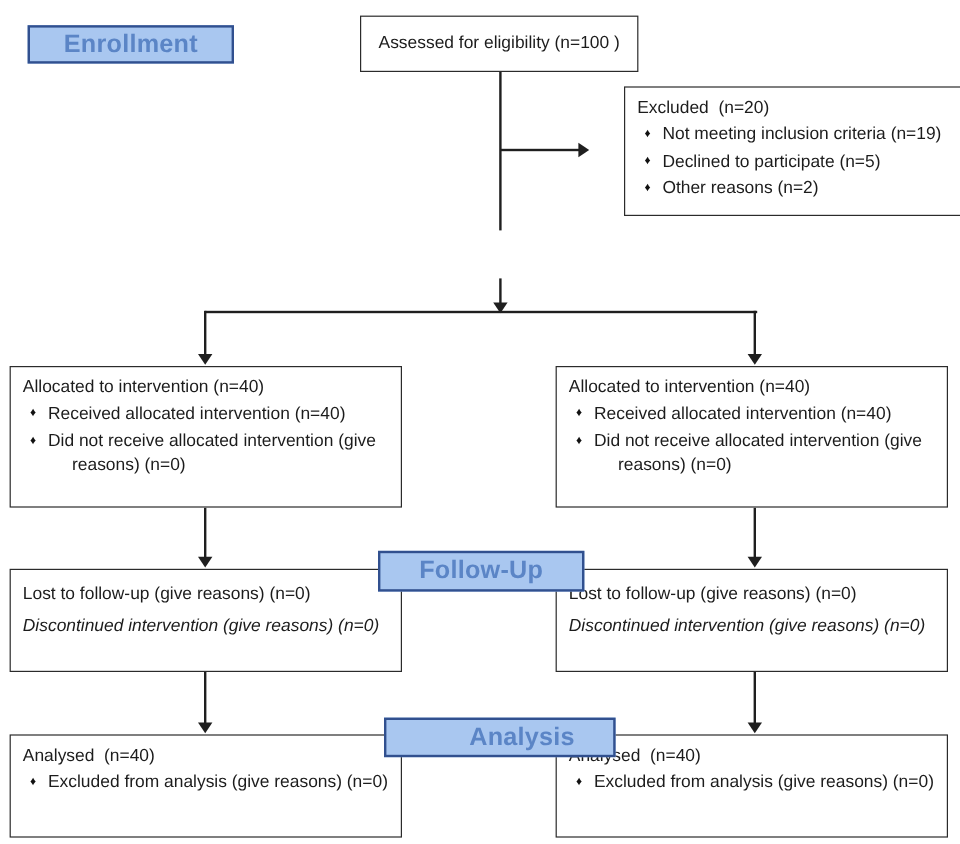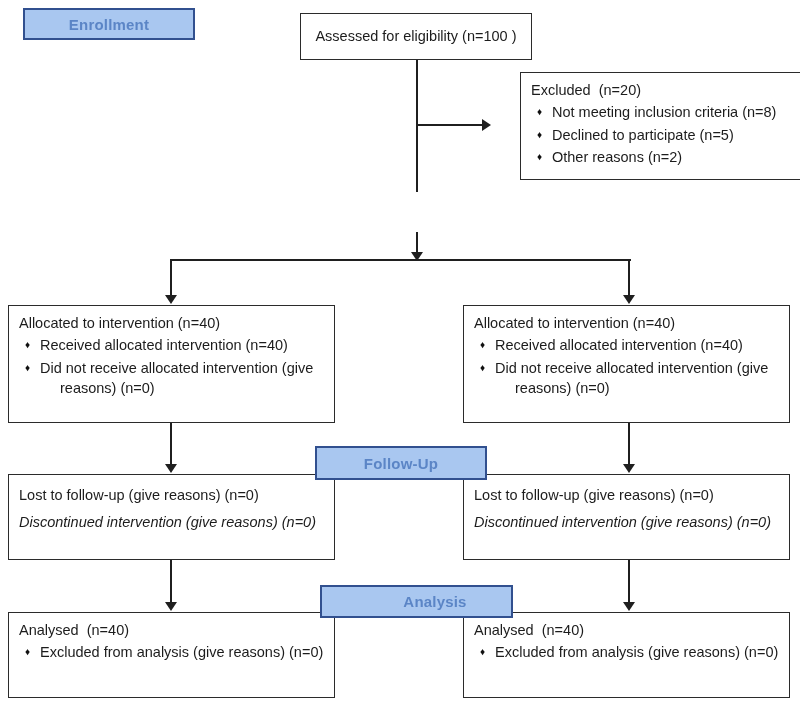--- a/index.html
+++ b/index.html
@@ -35,24 +35,25 @@
   .para.second { margin-top: 7px; font-style: italic; }
 
   
   .stage-label {
     position: absolute;
     background: #a9c7f0;
     border: 2px solid #31508f;
     border-radius: 0;
     display:flex; align-items:center; justify-content:center;
     font-weight: bold;
-    font-size: 15px;
+    font-size: 21px;
     letter-spacing: .2px;
     color: #5b85c6;
     z-index: 5;
+    margin-top: 13px;
   }
 
   
   .line { position:absolute; background:#1f1f1f; }
   .arrow-down {
     position:absolute; width:0; height:0;
     border-left:6px solid transparent;
     border-right:6px solid transparent;
     border-top:9px solid #1f1f1f;
   }
@@ -96,21 +97,21 @@
   <div class="arrow-down" style="left:623px; top:602px;"></div>
 
   <div class="fbox center" style="left:300px; top:13px; width:232px; height:47px;text-align:center;">
     <span style="white-space:pre-wrap;">Assessed for eligibility (n=100 )</span>
   </div>
 
   <div class="fbox" style="left:520px; top:72px; width:285px; height:108px;">
     <div class="box-title">Excluded  (n=20)</div>
     <div class="bullet-line">
       <span class="bullet">♦</span>
-      <span class="bullet-text">Not meeting inclusion criteria (n=8)</span>
+      <span class="bullet-text">Not meeting inclusion criteria (n=19)</span>
     </div>
     <div class="bullet-line">
       <span class="bullet">♦</span>
       <span class="bullet-text">Declined to participate (n=5)</span>
     </div>
     <div class="bullet-line">
       <span class="bullet">♦</span>
       <span class="bullet-text">Other reasons (n=2)</span>
     </div>
   </div>

